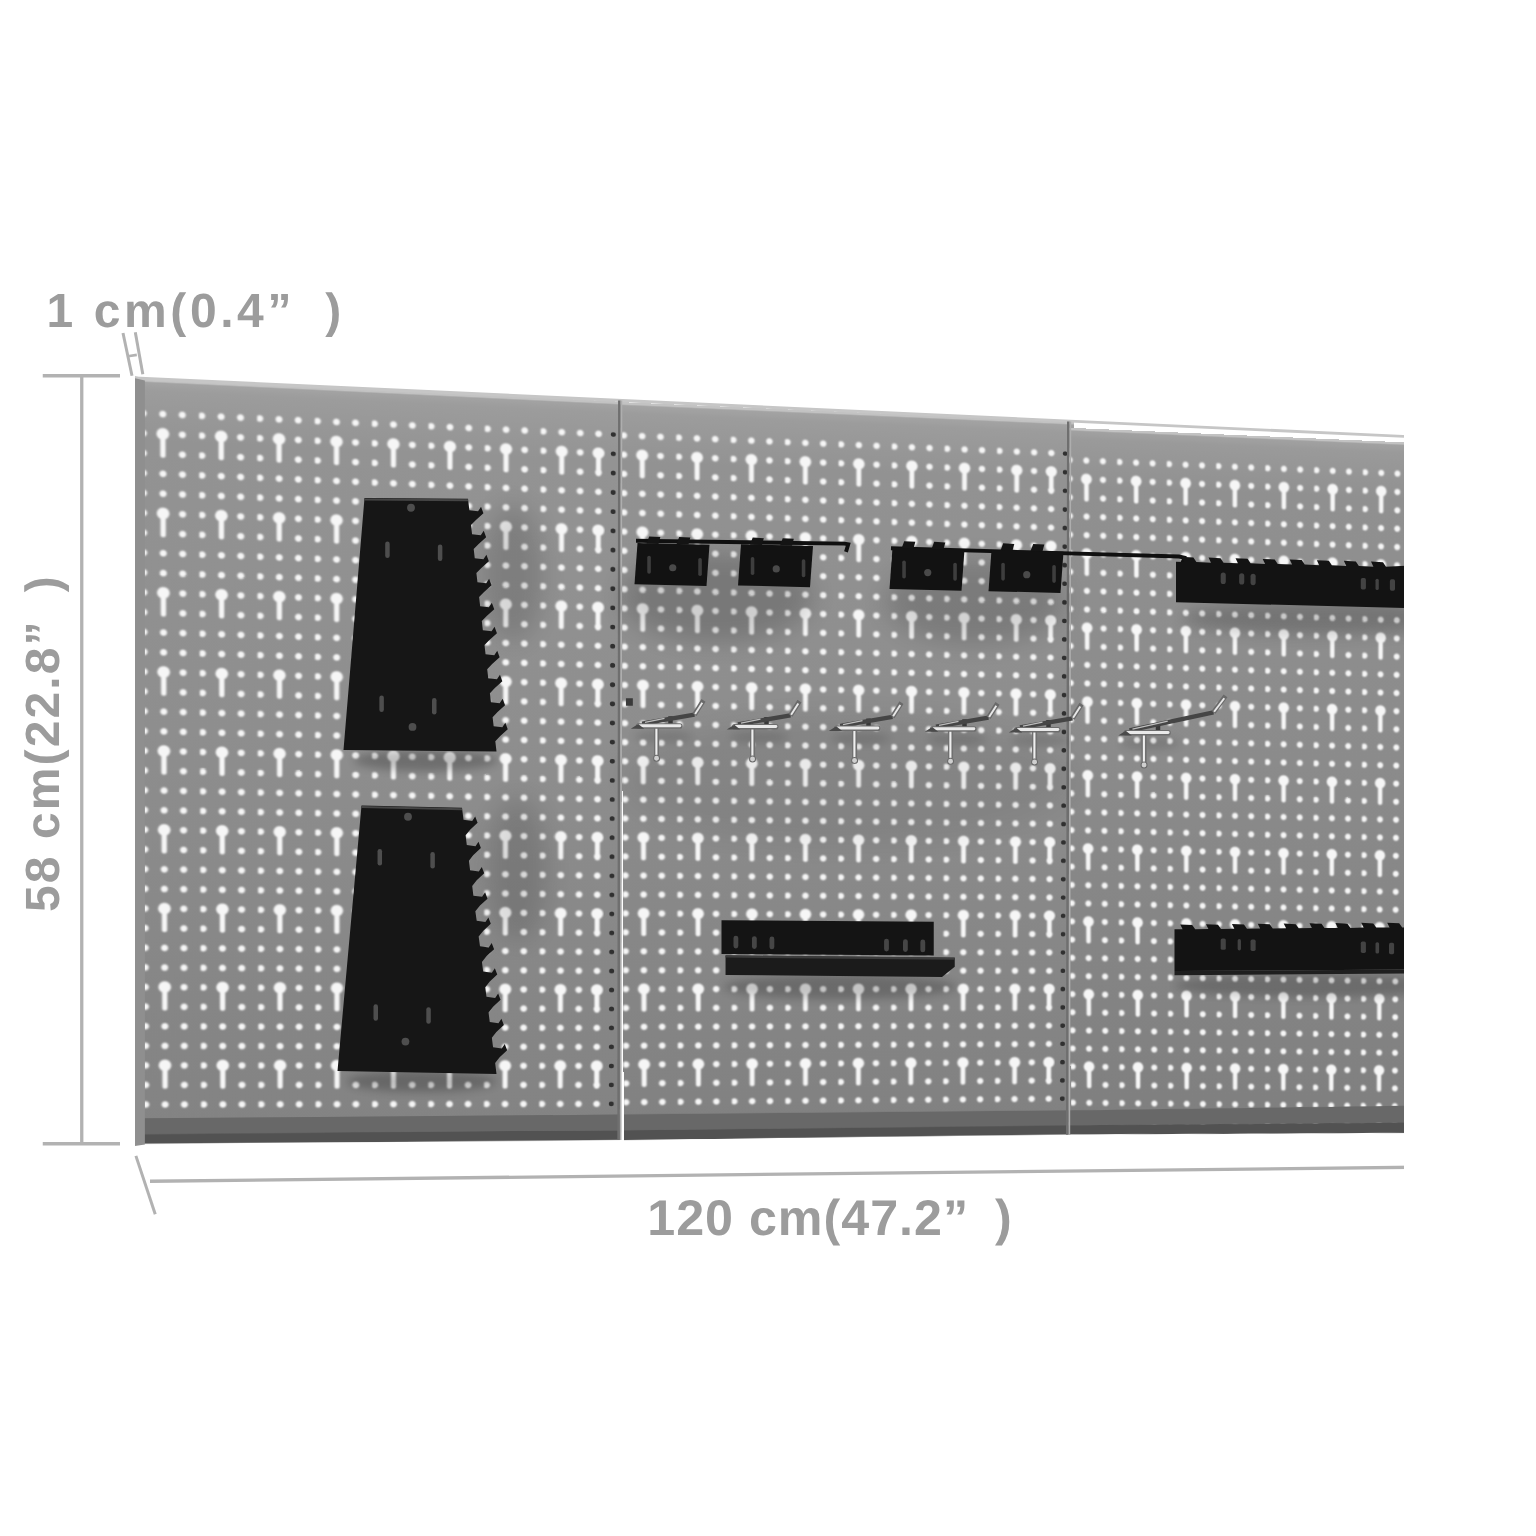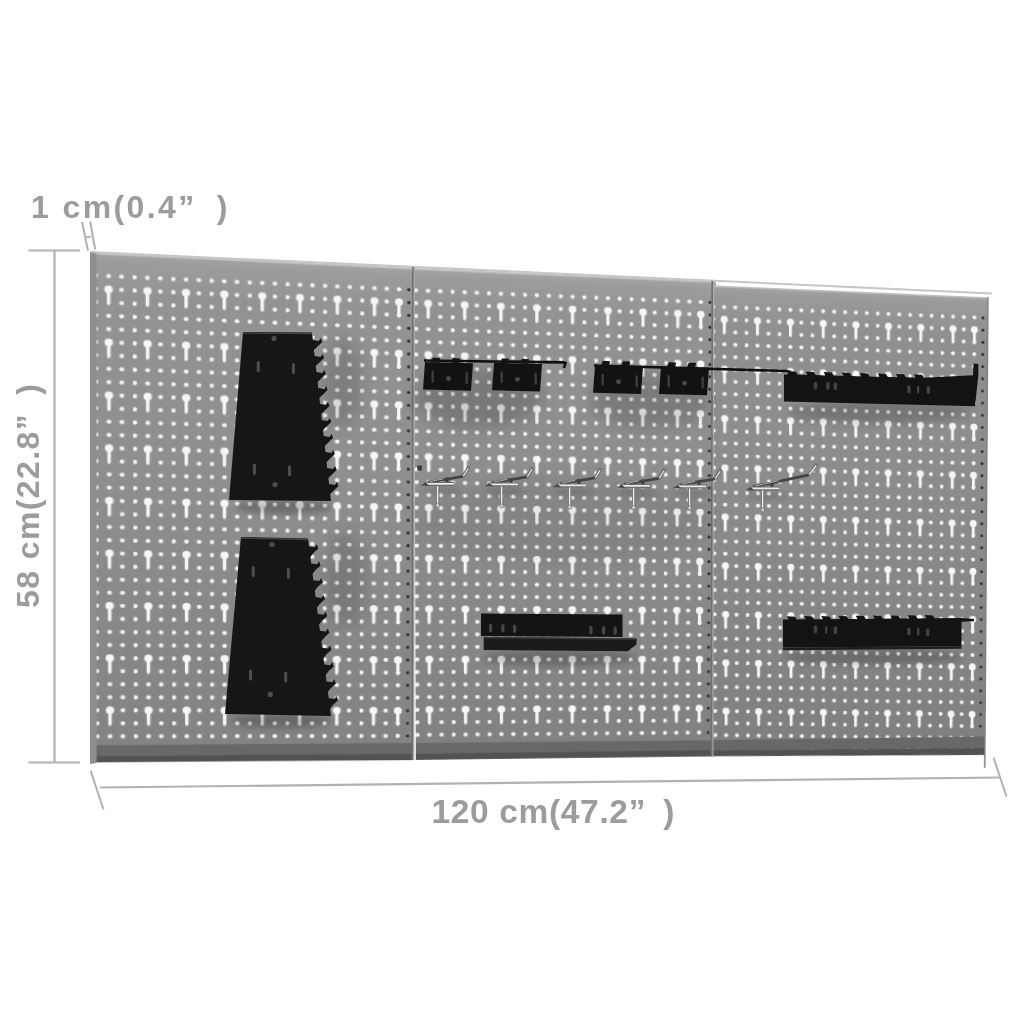--- a/index.html
+++ b/index.html
@@ -1,15 +1,15 @@
 <!DOCTYPE html>
 <html><head><meta charset="utf-8">
 <style>
 html,body{margin:0;padding:0;background:#fff;}
-#stage{position:relative;width:1024px;height:1024px;background:#fff;overflow:hidden;
+#stage{position:relative;width:936px;height:1024px;background:#fff;overflow:hidden;
 font-family:"Liberation Sans",sans-serif;}
 .panel{position:absolute;left:0;top:0;width:298px;height:511px;transform-origin:0 0;}
 </style></head>
 <body>
 <div id="stage">
 <div class="panel" style="transform:matrix3d(1.12623605,0.08181163,0,0.00011323,0.00587444,1.02840674,0,0.00002217,0,0,1,0,93.6135,252.5694,0,1)"><svg width="298" height="511" viewBox="0 0 298 511">
         <defs>
           <linearGradient id="pg1" x1="0" y1="0" x2="0" y2="1">
             <stop offset="0" stop-color="#a5a5a5"></stop>
             <stop offset="0.015" stop-color="#9c9c9c"></stop>

